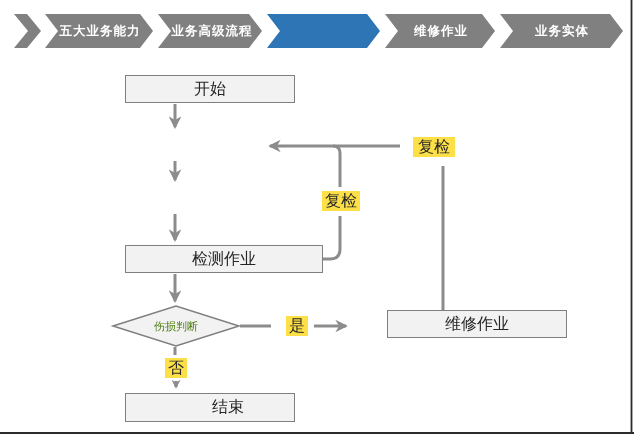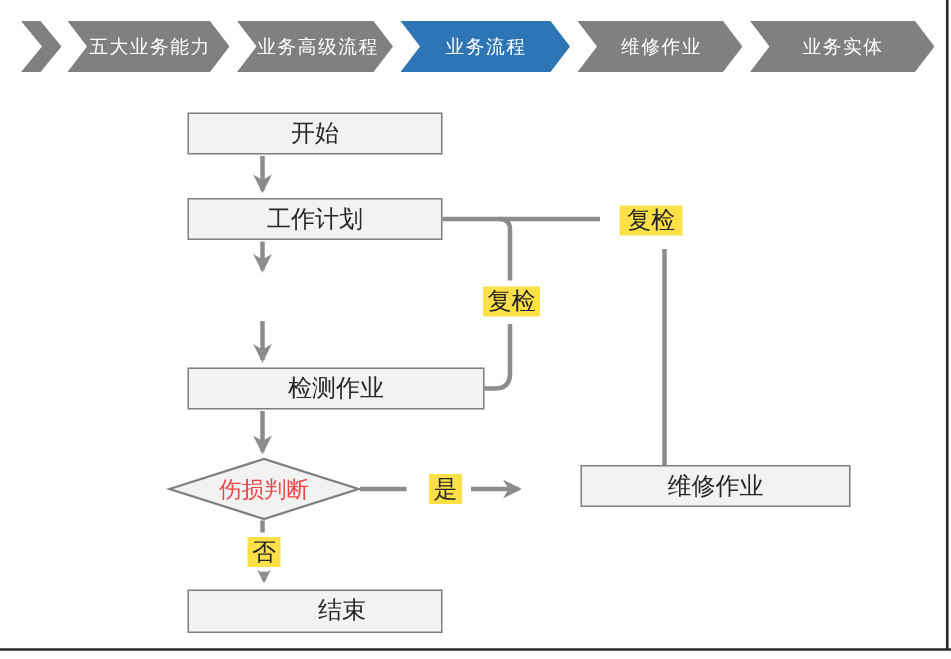--- a/index.html
+++ b/index.html
@@ -8,32 +8,32 @@
     font-family:"Liberation Sans","DejaVu Sans",sans-serif;overflow:hidden;
   }
   .stage svg{position:absolute;left:0;top:0;}
   
   .nav-band{fill:#808080;}
   .nav-band.active{fill:#2e75b6;}
   .nav-glyph{fill:#808080;}
   .nav-label{
     position:absolute;top:14px;height:34px;width:110px;
     display:flex;align-items:center;justify-content:center;
-    color:#ffffff;font-size:12.5px;font-weight:normal;letter-spacing:1px;
+    color:#ffffff;font-size:12.5px;font-weight:bold;letter-spacing:1px;
     pointer-events:none;white-space:nowrap;
   }
   
   .node{
     position:absolute;background:#f2f2f2;border:1.5px solid #7f7f7f;
     display:flex;align-items:center;justify-content:center;
     font-size:16px;color:#262626;box-sizing:border-box;white-space:nowrap;margin-left:35px;
   }
   .diamond-label{
     position:absolute;display:flex;align-items:center;justify-content:center;
-    font-size:15px;color:#ef4444;white-space:nowrap;
+    font-size:11px;color:#4d7c0f;white-space:nowrap;
   }
   .edge-label{
     position:absolute;display:flex;align-items:center;justify-content:center;
     font-size:16px;color:#262626;background:#fde047;white-space:nowrap;
   }
   .connector{stroke:#8c8c8c;stroke-width:3;fill:none;}
   .frame-line{stroke:#2b2b2b;stroke-width:1.8;}
 </style>
 </head>
 <body>
@@ -71,26 +71,24 @@
     <path class="connector" d="M443,166 V310"></path>
 
     <polygon points="113,326 176,306 239,326 176,346" fill="#f2f2f2" stroke="#7f7f7f" stroke-width="1.5"></polygon>
 
     <line class="frame-line" x1="0" y1="433" x2="634" y2="433"></line>
     <line class="frame-line" x1="631.5" y1="0" x2="631.5" y2="433"></line>
   </svg>
 
   <div class="nav-label" style="left:45px;">五大业务能力</div>
   <div class="nav-label" style="left:157px;">业务高级流程</div>
-  <div class="nav-label" style="left:269px;">业务流程</div>
   <div class="nav-label" style="left:386px;">维修作业</div>
   <div class="nav-label" style="left:507px;">业务实体</div>
 
   <div class="node" style="left:90px;top:75px;width:170px;height:28px;">开始</div>
-  <div class="node" style="left:90px;top:132px;width:170px;height:28px;">工作计划</div>
   <div class="node" style="left:90px;top:245px;width:198px;height:28px;">检测作业</div>
   <div class="node" style="left:352px;top:310px;width:180px;height:28px;">维修作业</div>
   <div class="node" style="left:90px;top:393px;width:170px;height:29px;padding-left:36px;">结束</div>
 
   <div class="diamond-label" style="left:116px;top:316px;width:120px;height:20px;">伤损判断</div>
 
   <div class="edge-label" style="left:286px;top:316px;width:22px;height:20px;">是</div>
   <div class="edge-label" style="left:165px;top:358px;width:22px;height:20px;">否</div>
   <div class="edge-label" style="left:322px;top:191px;width:38px;height:20px;">复检</div>
   <div class="edge-label" style="left:413px;top:137px;width:42px;height:20px;">复检</div>

